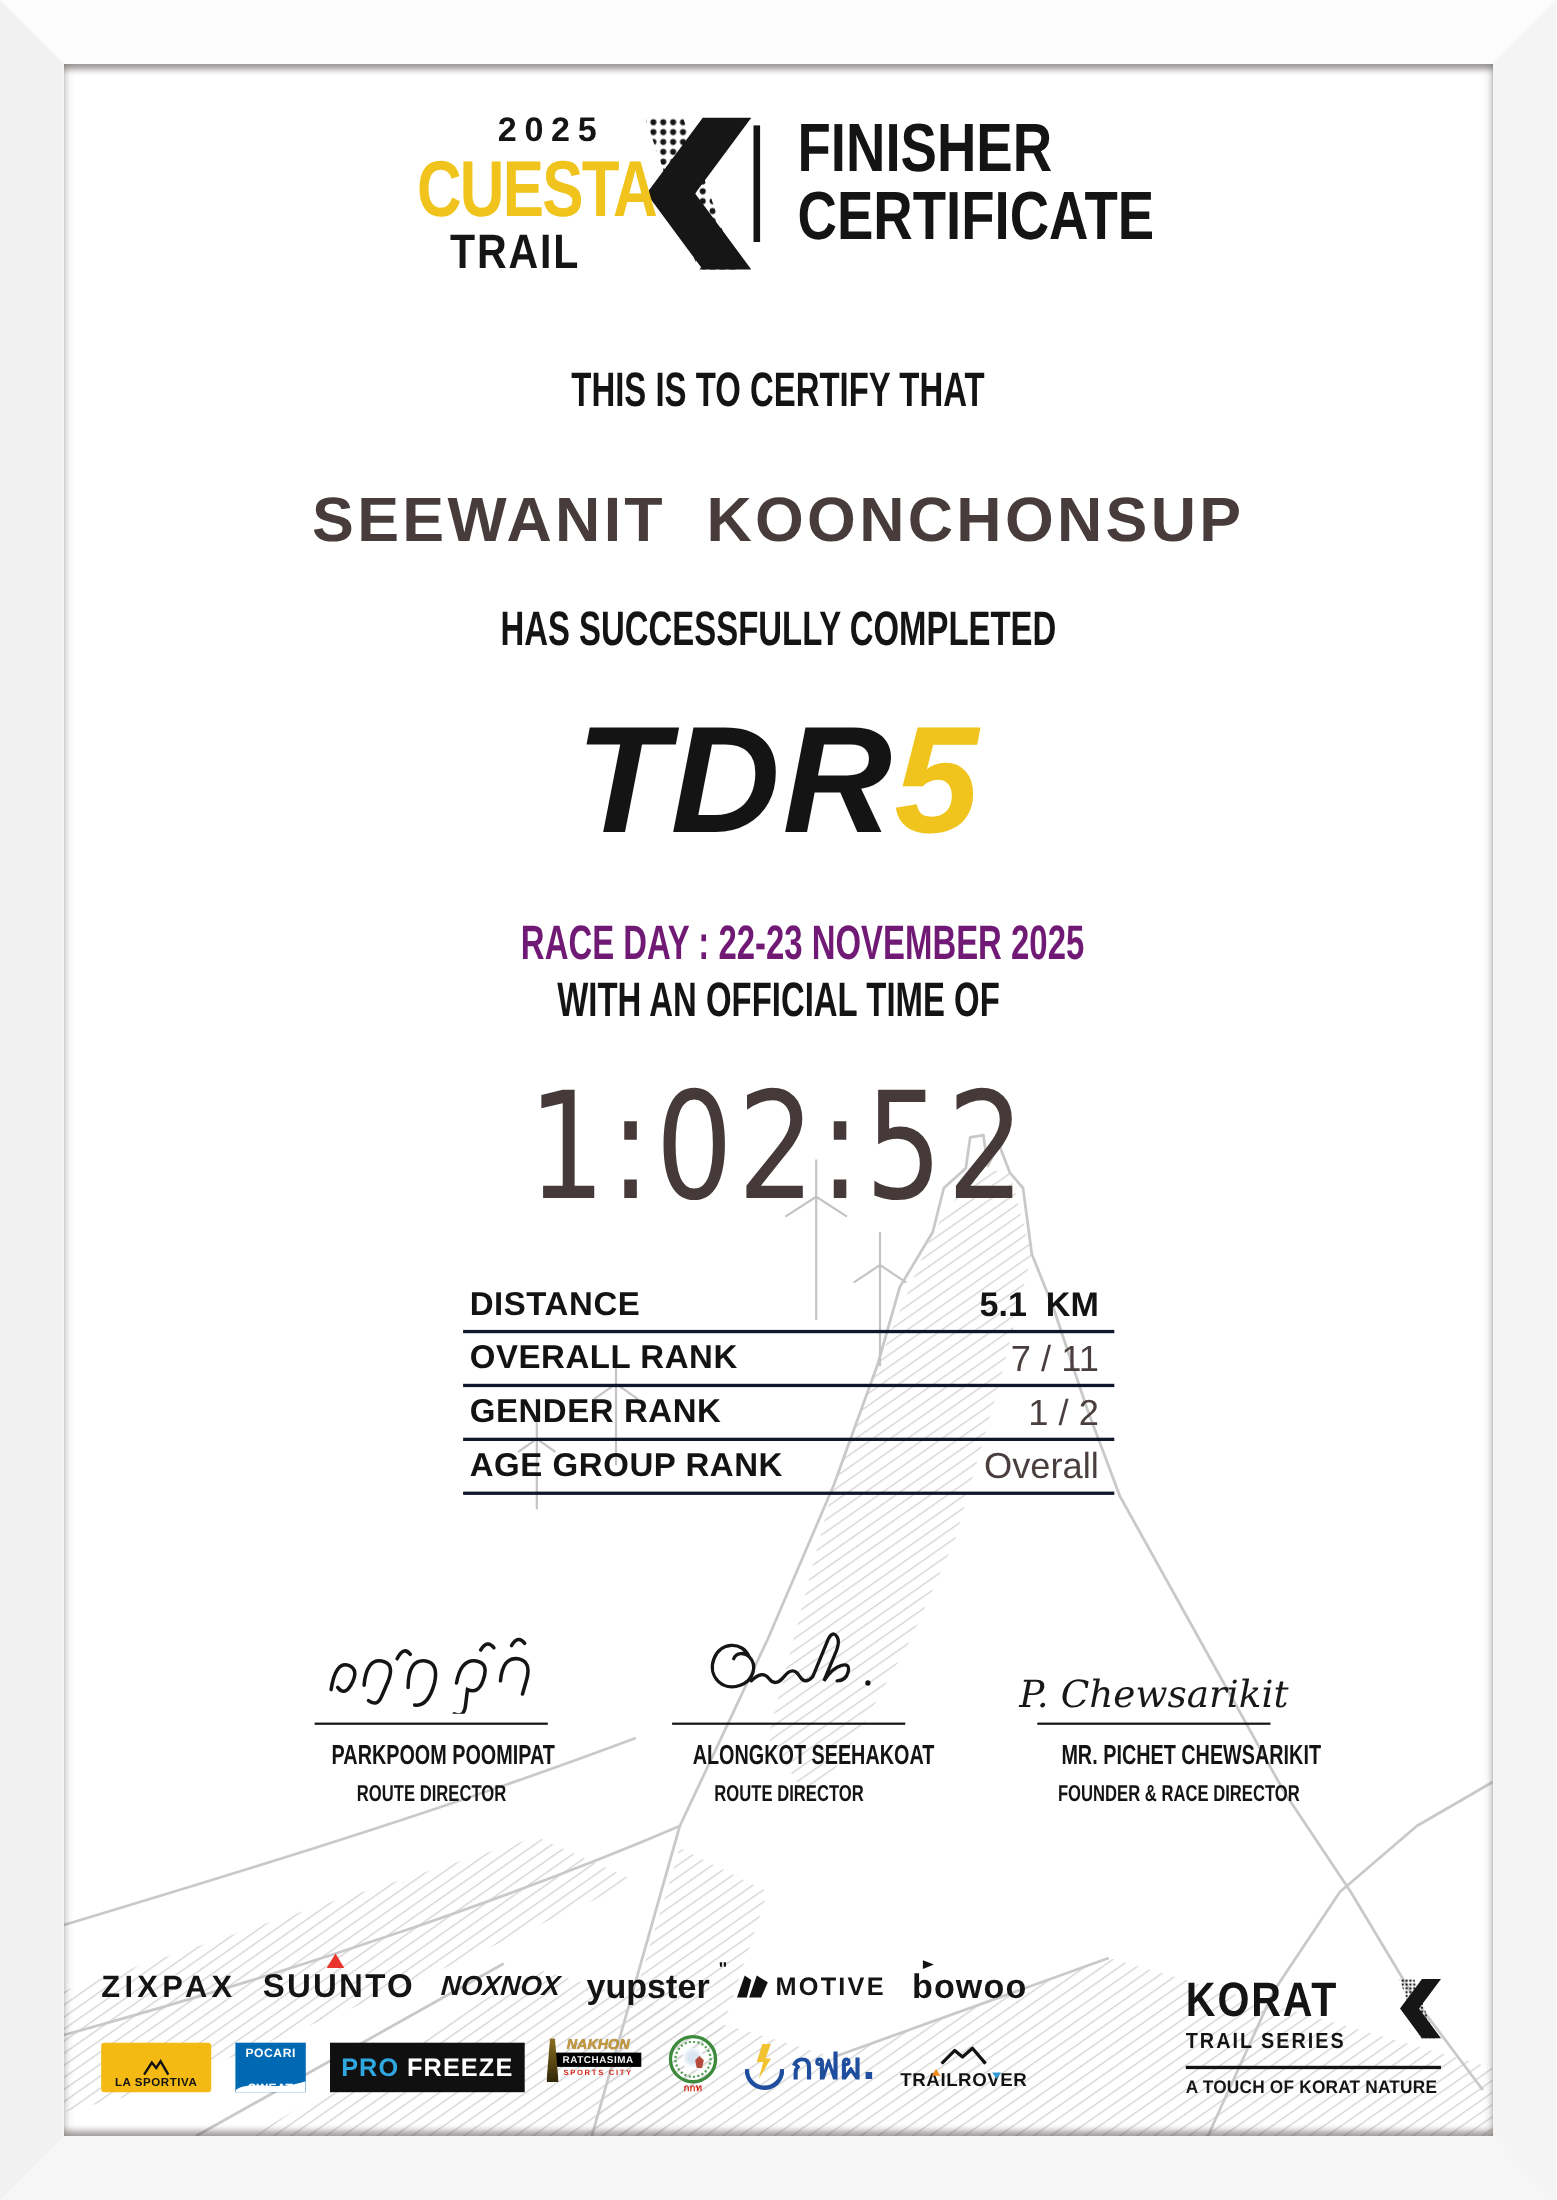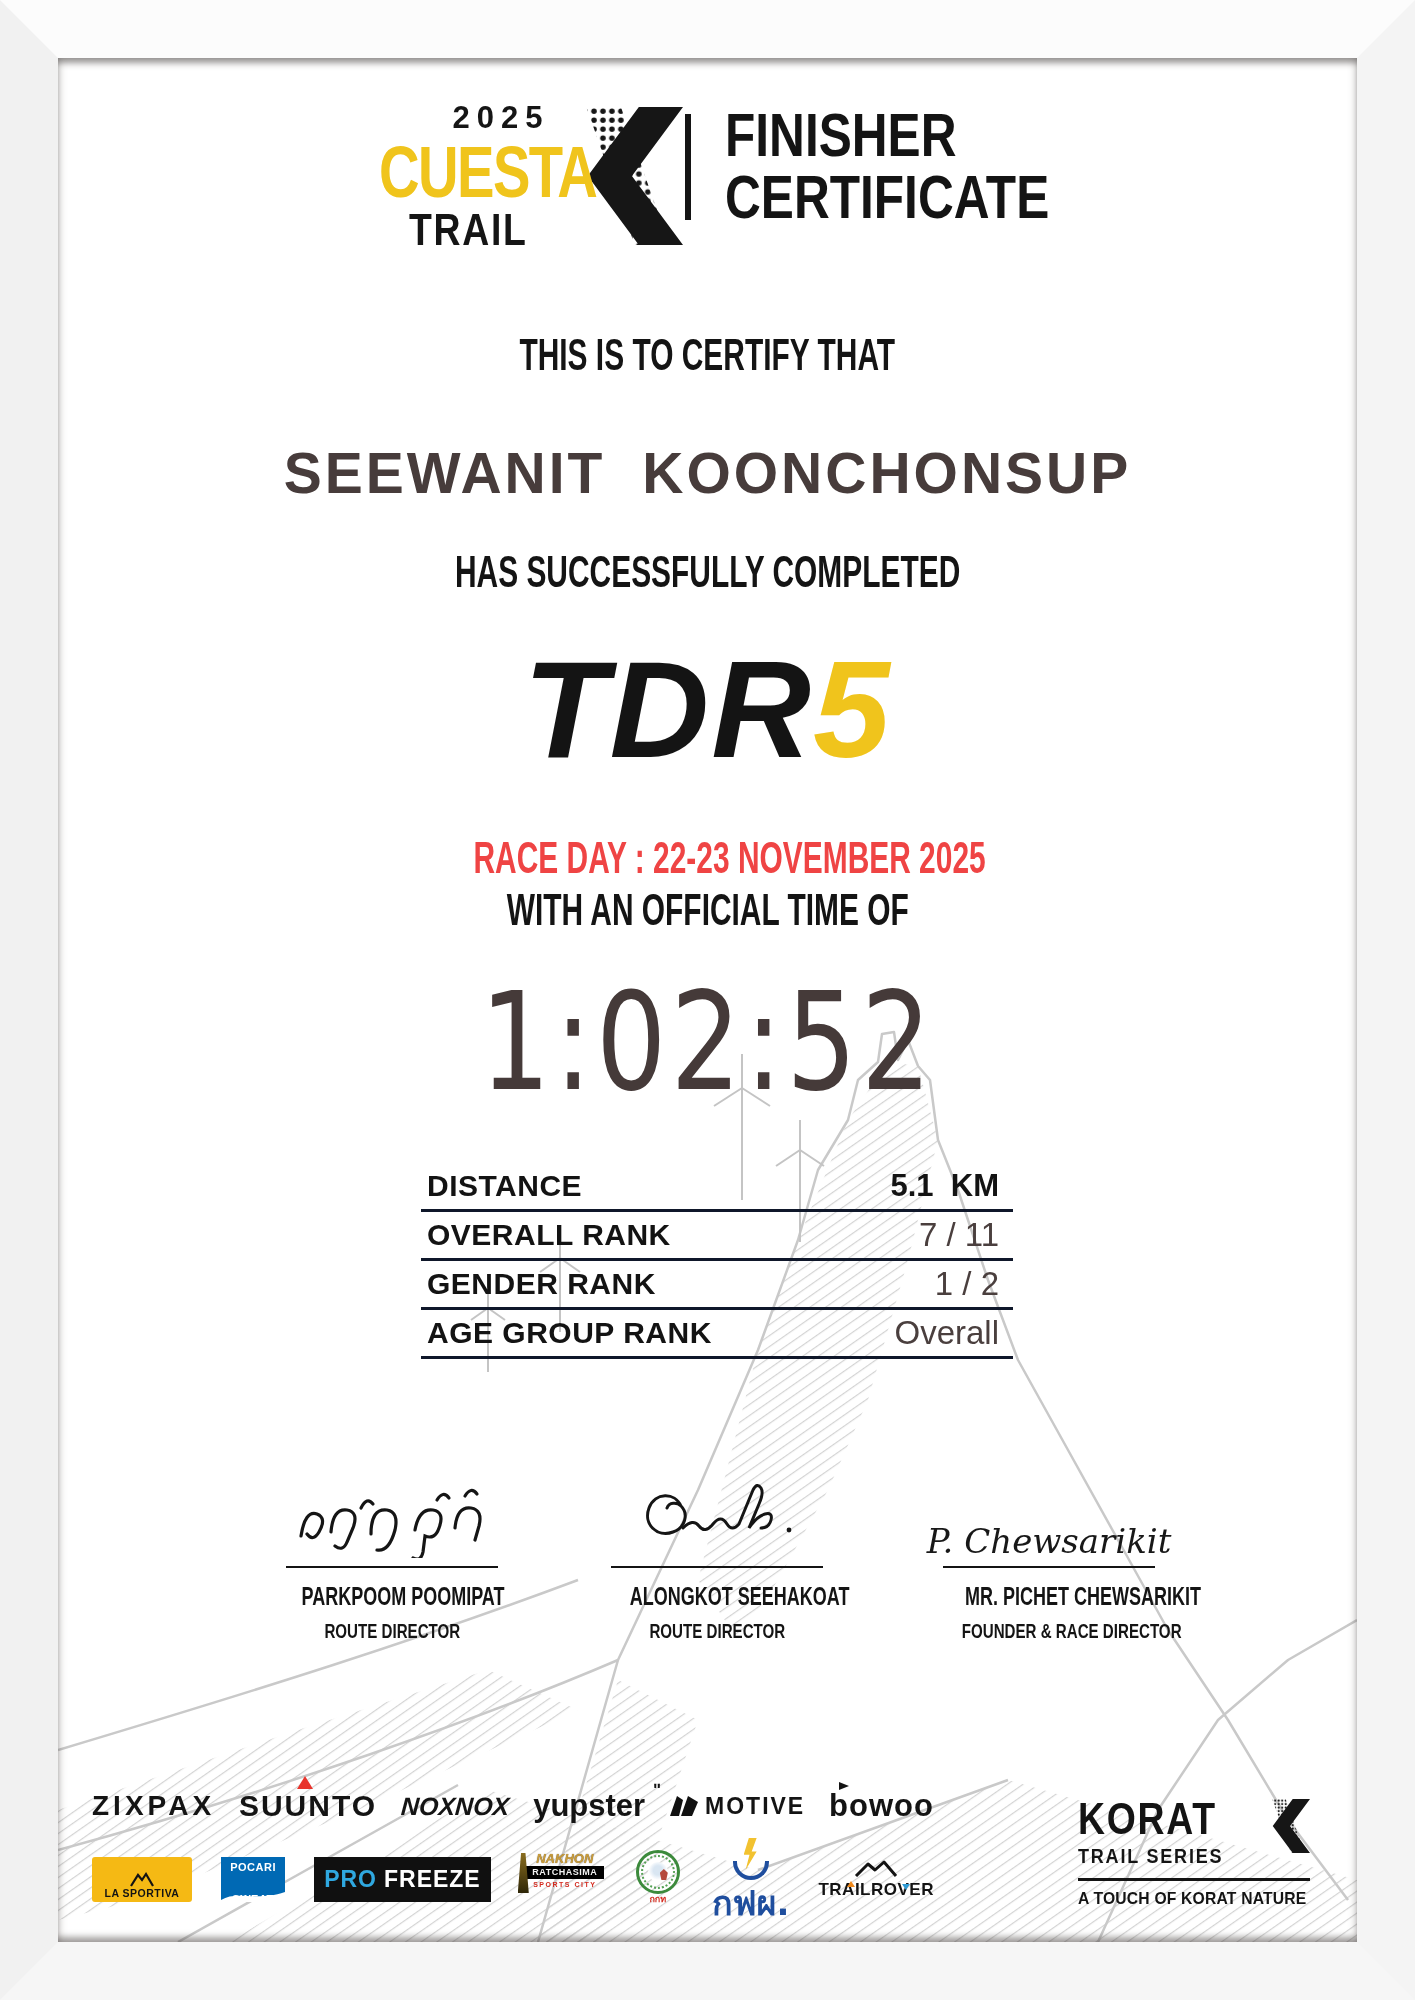--- a/index.html
+++ b/index.html
@@ -35,21 +35,21 @@
 
   
   .cd{display:inline-block;transform:scaleX(.68);transform-origin:center;white-space:nowrap;}
 
   .center-line{position:absolute;left:0;width:100%;text-align:center;line-height:1.15;}
   .certify-intro{top:330px;font-size:44px;font-weight:bold;color:#141414;}
   .runner-name{top:441px;font-size:57px;font-weight:bold;color:#473c3b;letter-spacing:3px;word-spacing:18px;}
   .completed{top:547px;font-size:44px;font-weight:bold;color:#141414;}
   .tdr{top:640px;font-size:138px;font-weight:bold;font-style:italic;letter-spacing:2px;color:#141414;line-height:1;}
   .tdr .race-num{color:#f0c41c;}
-  .raceday{top:833px;font-size:44px;font-weight:bold;color:#ef4444;padding-left:44px;}
+  .raceday{top:833px;font-size:44px;font-weight:bold;color:#701a75;padding-left:44px;}
   .timelabel{top:885px;font-size:44px;font-weight:bold;color:#141414;}
   .official-time{top:975px;font-size:135px;color:#453a39;letter-spacing:5px;line-height:1;font-family:"DejaVu Sans",sans-serif;}
   .official-time .cdx{display:inline-block;transform:scaleX(.82);transform-origin:center;white-space:nowrap;}
 
   
   .results{position:absolute;left:421px;top:1163px;width:592px;}
   .rrow{height:49px;display:flex;justify-content:space-between;align-items:center;border-bottom:3px solid #0f172a;}
   .rlabel{font-size:30px;font-weight:bold;color:#131313;letter-spacing:.5px;padding-left:6px;}
   .rvalue{font-size:33px;color:#4a3f3e;padding-right:14px;white-space:pre;}
   .rrow:first-child .rvalue{font-weight:bold;color:#131313;font-size:31px;margin-left:16px;}
@@ -90,21 +90,21 @@
   .nk-monument{position:absolute;left:-2px;top:1px;width:11px;height:40px;background:linear-gradient(#8a6d1f,#2f2708);clip-path:polygon(30% 0,70% 0,100% 100%,0 100%);}
   .nk-top{font-size:13px;font-weight:bold;font-style:italic;color:#c89b3c;line-height:1;text-shadow:0 0 1px #5a4512;}
   .nk-mid{display:block;background:#000000;color:#f2f2f2;font-size:9px;font-weight:bold;letter-spacing:.5px;line-height:1.4;margin-top:1px;}
   .nk-bot{font-size:7px;font-weight:bold;color:#d42a1e;letter-spacing:1.5px;line-height:1.6;}
   .chip-seal{width:50px;height:58px;text-align:center;}
   .seal-ring{width:44px;height:44px;margin:0 auto;border:3px solid #3c8a3c;border-radius:50%;position:relative;}
   .seal-ring::before{content:"";position:absolute;inset:2px;border:2px dotted #56a156;border-radius:50%;}
   .seal-core{position:absolute;inset:9px;border-radius:50%;background:radial-gradient(circle at 50% 42%,#d9e6f2 0 30%,#fff 62%);}
   .seal-core::after{content:"";position:absolute;left:12px;top:7px;width:8px;height:11px;background:#b54a3c;clip-path:polygon(50% 0,100% 35%,80% 100%,20% 100%,0 35%);}
   .seal-caption{font-family:"DejaVu Sans",sans-serif;font-size:9px;font-weight:bold;color:#d42a1e;line-height:1.2;}
-  .chip-egat{display:flex;align-items:center;gap:6px;flex-direction:column;}
+  .chip-egat{display:flex;align-items:center;gap:6px;}
   .egat-icon{position:relative;width:36px;height:42px;}
   .egat-arc{position:absolute;bottom:0;left:0;width:36px;height:19px;border:4px solid #1f4e9e;border-top:none;border-radius:0 0 20px 20px;}
   .egat-bolt{position:absolute;top:0;left:11px;width:13px;height:32px;background:#f2c230;clip-path:polygon(40% 0,100% 0,62% 42%,100% 42%,15% 100%,45% 52%,0 52%);}
   .egat-text{font-family:"DejaVu Sans",sans-serif;font-size:34px;font-weight:bold;color:#1f4e9e;line-height:1;}
   .chip-trailrover{position:relative;text-align:center;}
   .tr-text{font-size:17px;font-weight:bold;letter-spacing:.5px;color:#131313;line-height:1;}
   .tr-tri-a{position:absolute;left:29px;top:21px;width:0;height:0;border-left:4px solid transparent;border-right:4px solid transparent;border-bottom:6px solid #f08a1d;}
   .tr-tri-v{position:absolute;right:24px;top:24px;width:0;height:0;border-left:4px solid transparent;border-right:4px solid transparent;border-top:6px solid #2e9bd6;}
 
   

